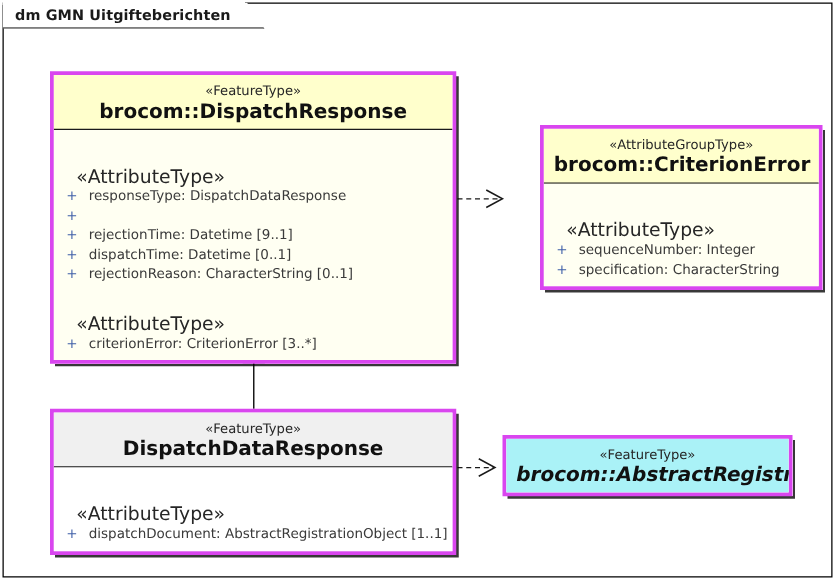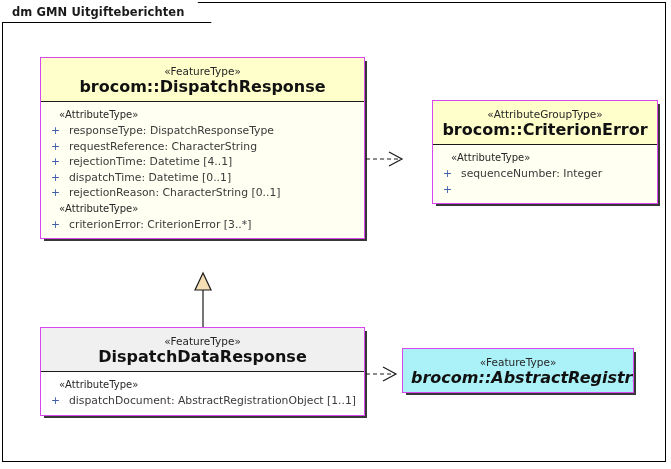--- a/index.html
+++ b/index.html
@@ -71,21 +71,21 @@
     width: 671px;
     height: 469px;
     z-index: 1;
     pointer-events: none;
   }
 
   
   .uml {
     position: absolute;
     box-sizing: border-box;
-    border: 1px solid #d946ef;
+    border: 3px solid #d946ef;
     box-shadow: 3px 3px 0 -1px rgba(0,0,0,0.78);
     z-index: 2;
     overflow: hidden;
   }
   .uml-header {
     box-sizing: border-box;
     padding: 6px 8px 7px 8px;
     text-align: center;
     border-bottom: 1px solid #1a1a1a;
   }
@@ -104,24 +104,25 @@
     white-space: nowrap;
     margin-top: 1px;
   }
   .cls-name.abstract { font-style: italic; }
 
   .uml-body {
     box-sizing: border-box;
     padding: 5px 6px 6px 6px;
   }
   .grp-stereo {
-    font-size: 10px;
+    font-size: 15px;
     color: #262626;
     line-height: 16px;
     padding-left: 12px;
+    margin-top: 24px;
   }
   .attr-row {
     display: flex;
     align-items: baseline;
     line-height: 15.5px;
     font-size: 10.8px;
     color: #333333;
   }
   .attr-vis {
     width: 18px;
@@ -179,29 +180,28 @@
 
   <div class="uml yellow" id="box-dispatchresponse">
     <div class="uml-header">
       <div class="stereo">«FeatureType»</div>
       <div class="cls-name">brocom::DispatchResponse</div>
     </div>
     <div class="uml-body">
       <div class="grp-stereo">«AttributeType»</div>
       <div class="attr-row">
         <span class="attr-vis">+</span>
-        <span class="attr-text">responseType: DispatchResponseType</span>
-      </div>
-      <div class="attr-row">
-        <span class="attr-vis">+</span>
-        <span class="attr-text">requestReference: CharacterString</span>
-      </div>
-      <div class="attr-row">
-        <span class="attr-vis">+</span>
-        <span class="attr-text">rejectionTime: Datetime [4..1]</span>
+        <span class="attr-text">responseType: DispatchDataResponse</span>
+      </div>
+      <div class="attr-row">
+        <span class="attr-vis">+</span>
+      </div>
+      <div class="attr-row">
+        <span class="attr-vis">+</span>
+        <span class="attr-text">rejectionTime: Datetime [9..1]</span>
       </div>
       <div class="attr-row">
         <span class="attr-vis">+</span>
         <span class="attr-text">dispatchTime: Datetime [0..1]</span>
       </div>
       <div class="attr-row">
         <span class="attr-vis">+</span>
         <span class="attr-text">rejectionReason: CharacterString [0..1]</span>
       </div>
 
@@ -219,20 +219,21 @@
       <div class="cls-name">brocom::CriterionError</div>
     </div>
     <div class="uml-body">
       <div class="grp-stereo">«AttributeType»</div>
       <div class="attr-row">
         <span class="attr-vis">+</span>
         <span class="attr-text">sequenceNumber: Integer</span>
       </div>
       <div class="attr-row">
         <span class="attr-vis">+</span>
+        <span class="attr-text">specification: CharacterString</span>
       </div>
     </div>
   </div>
 
   <div class="uml grey" id="box-dispatchdata">
     <div class="uml-header">
       <div class="stereo">«FeatureType»</div>
       <div class="cls-name">DispatchDataResponse</div>
     </div>
     <div class="uml-body">

